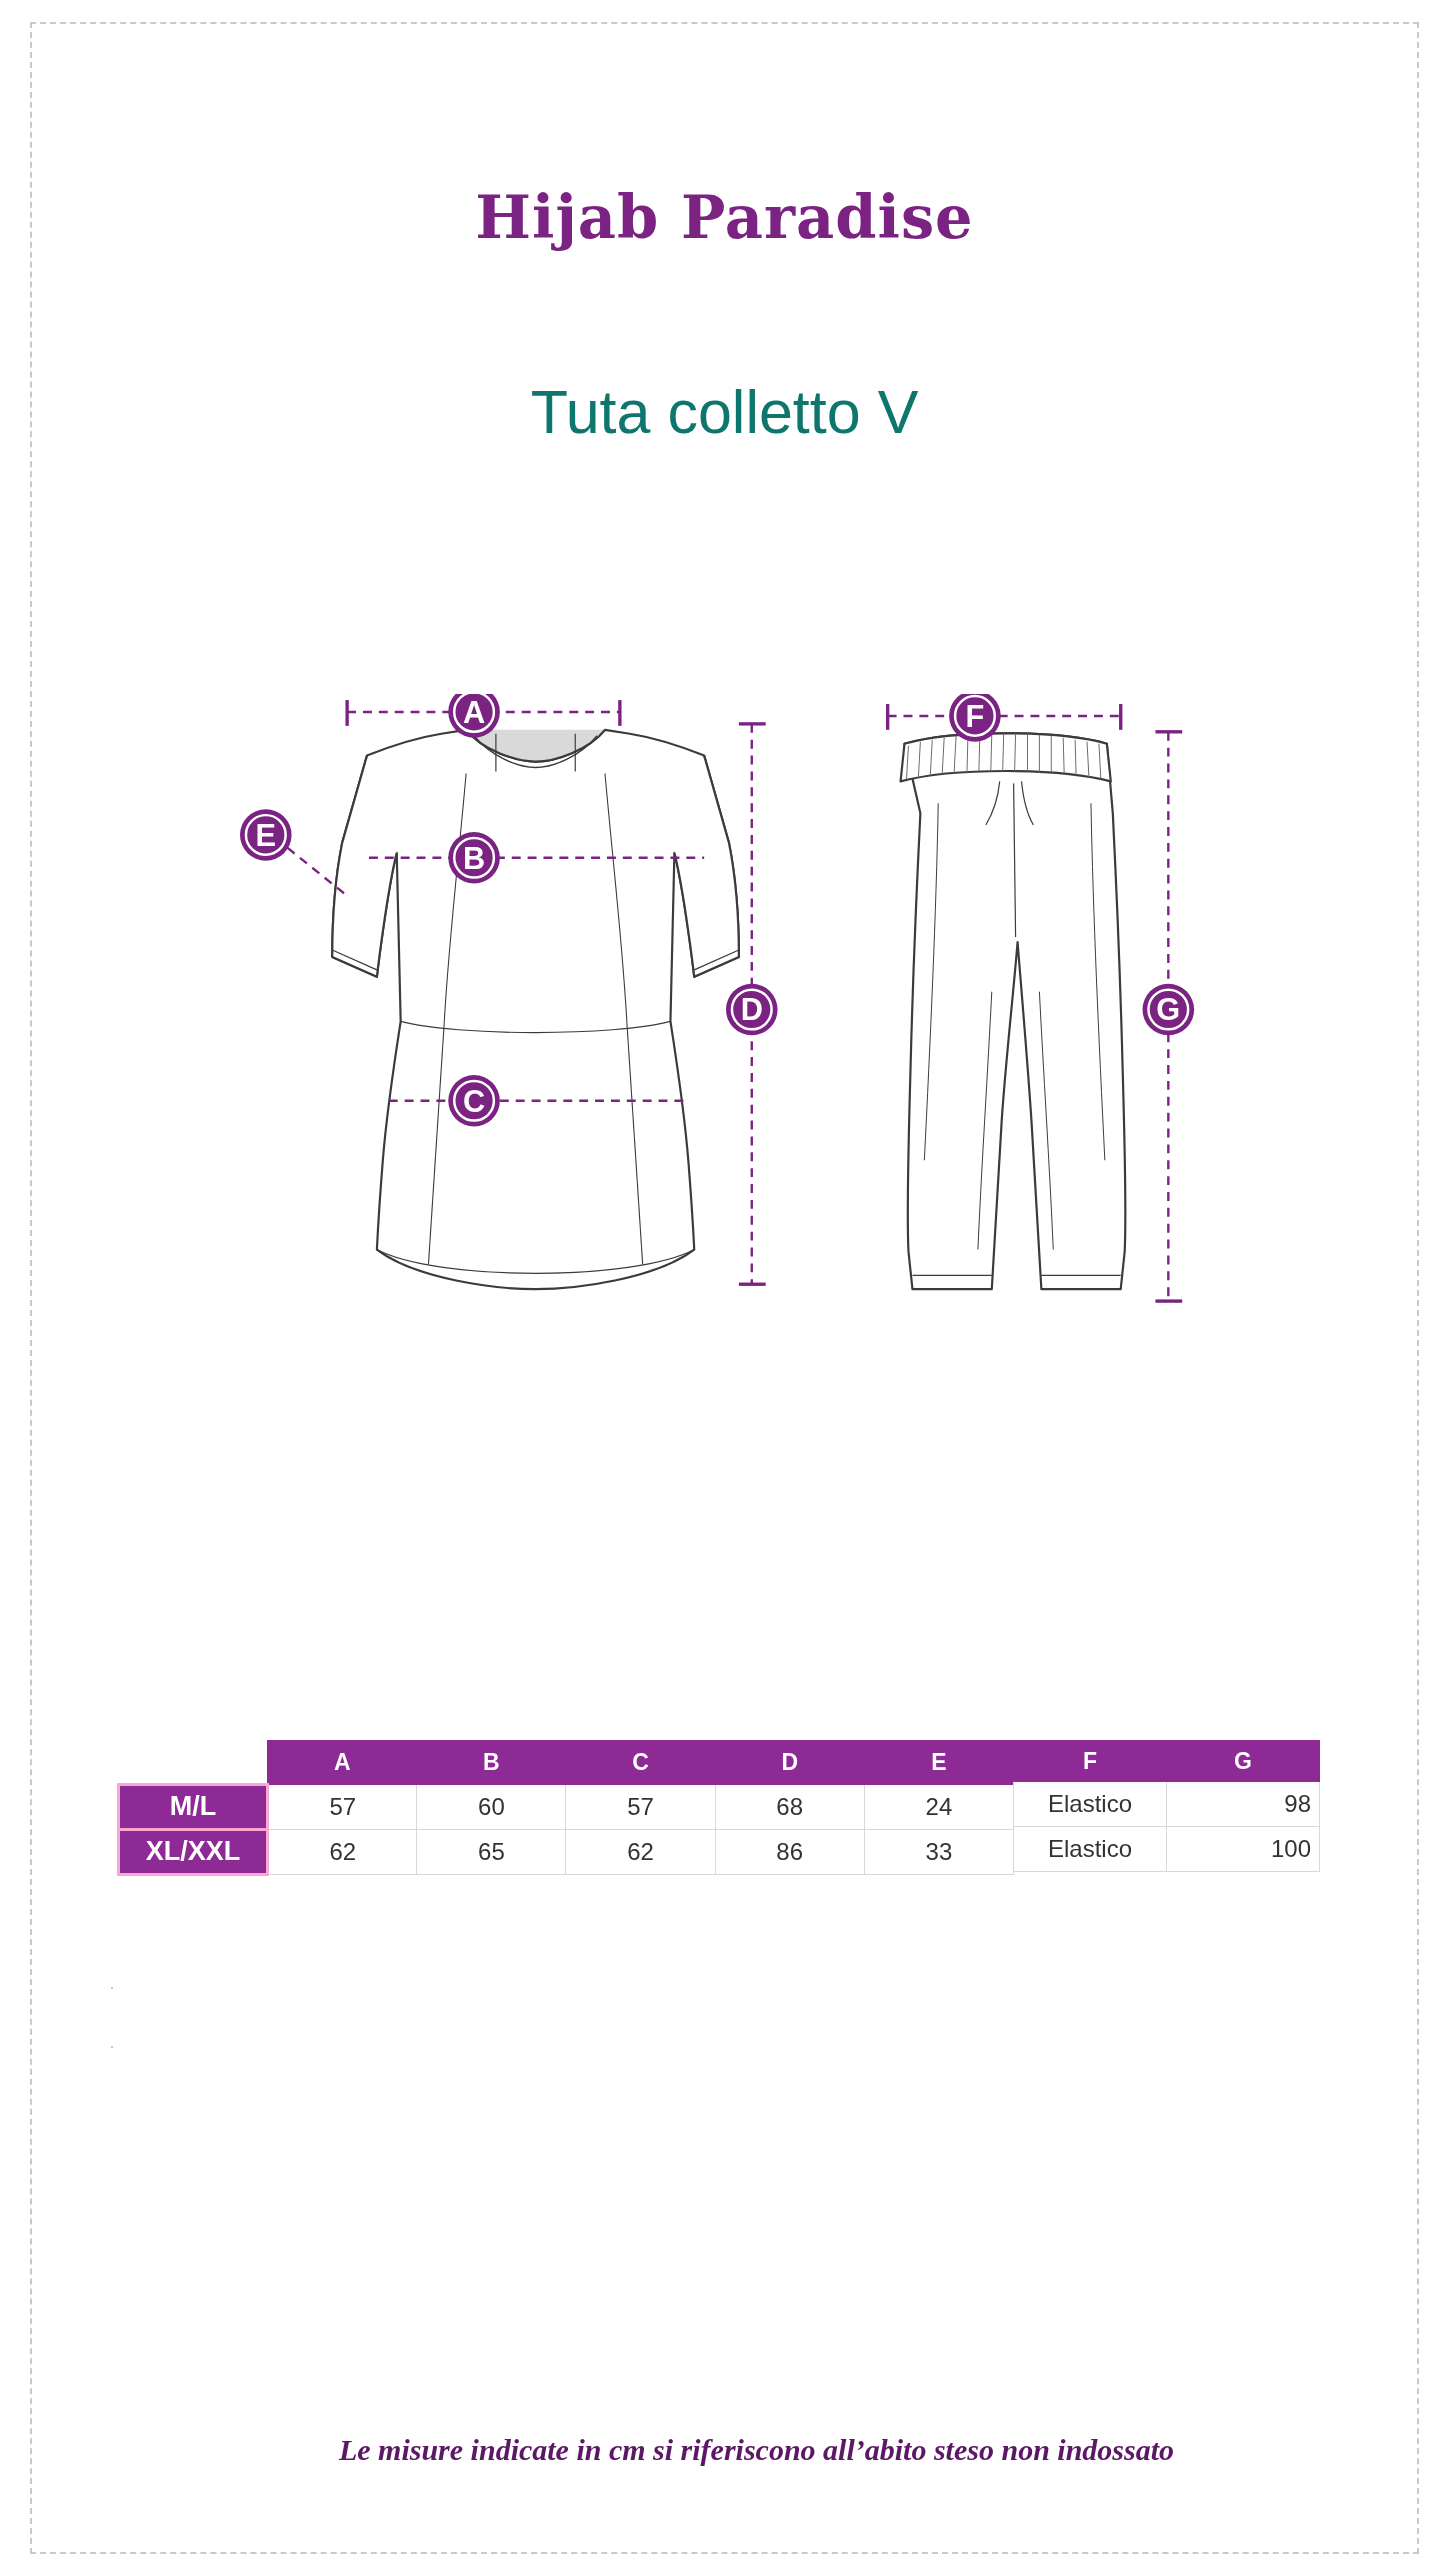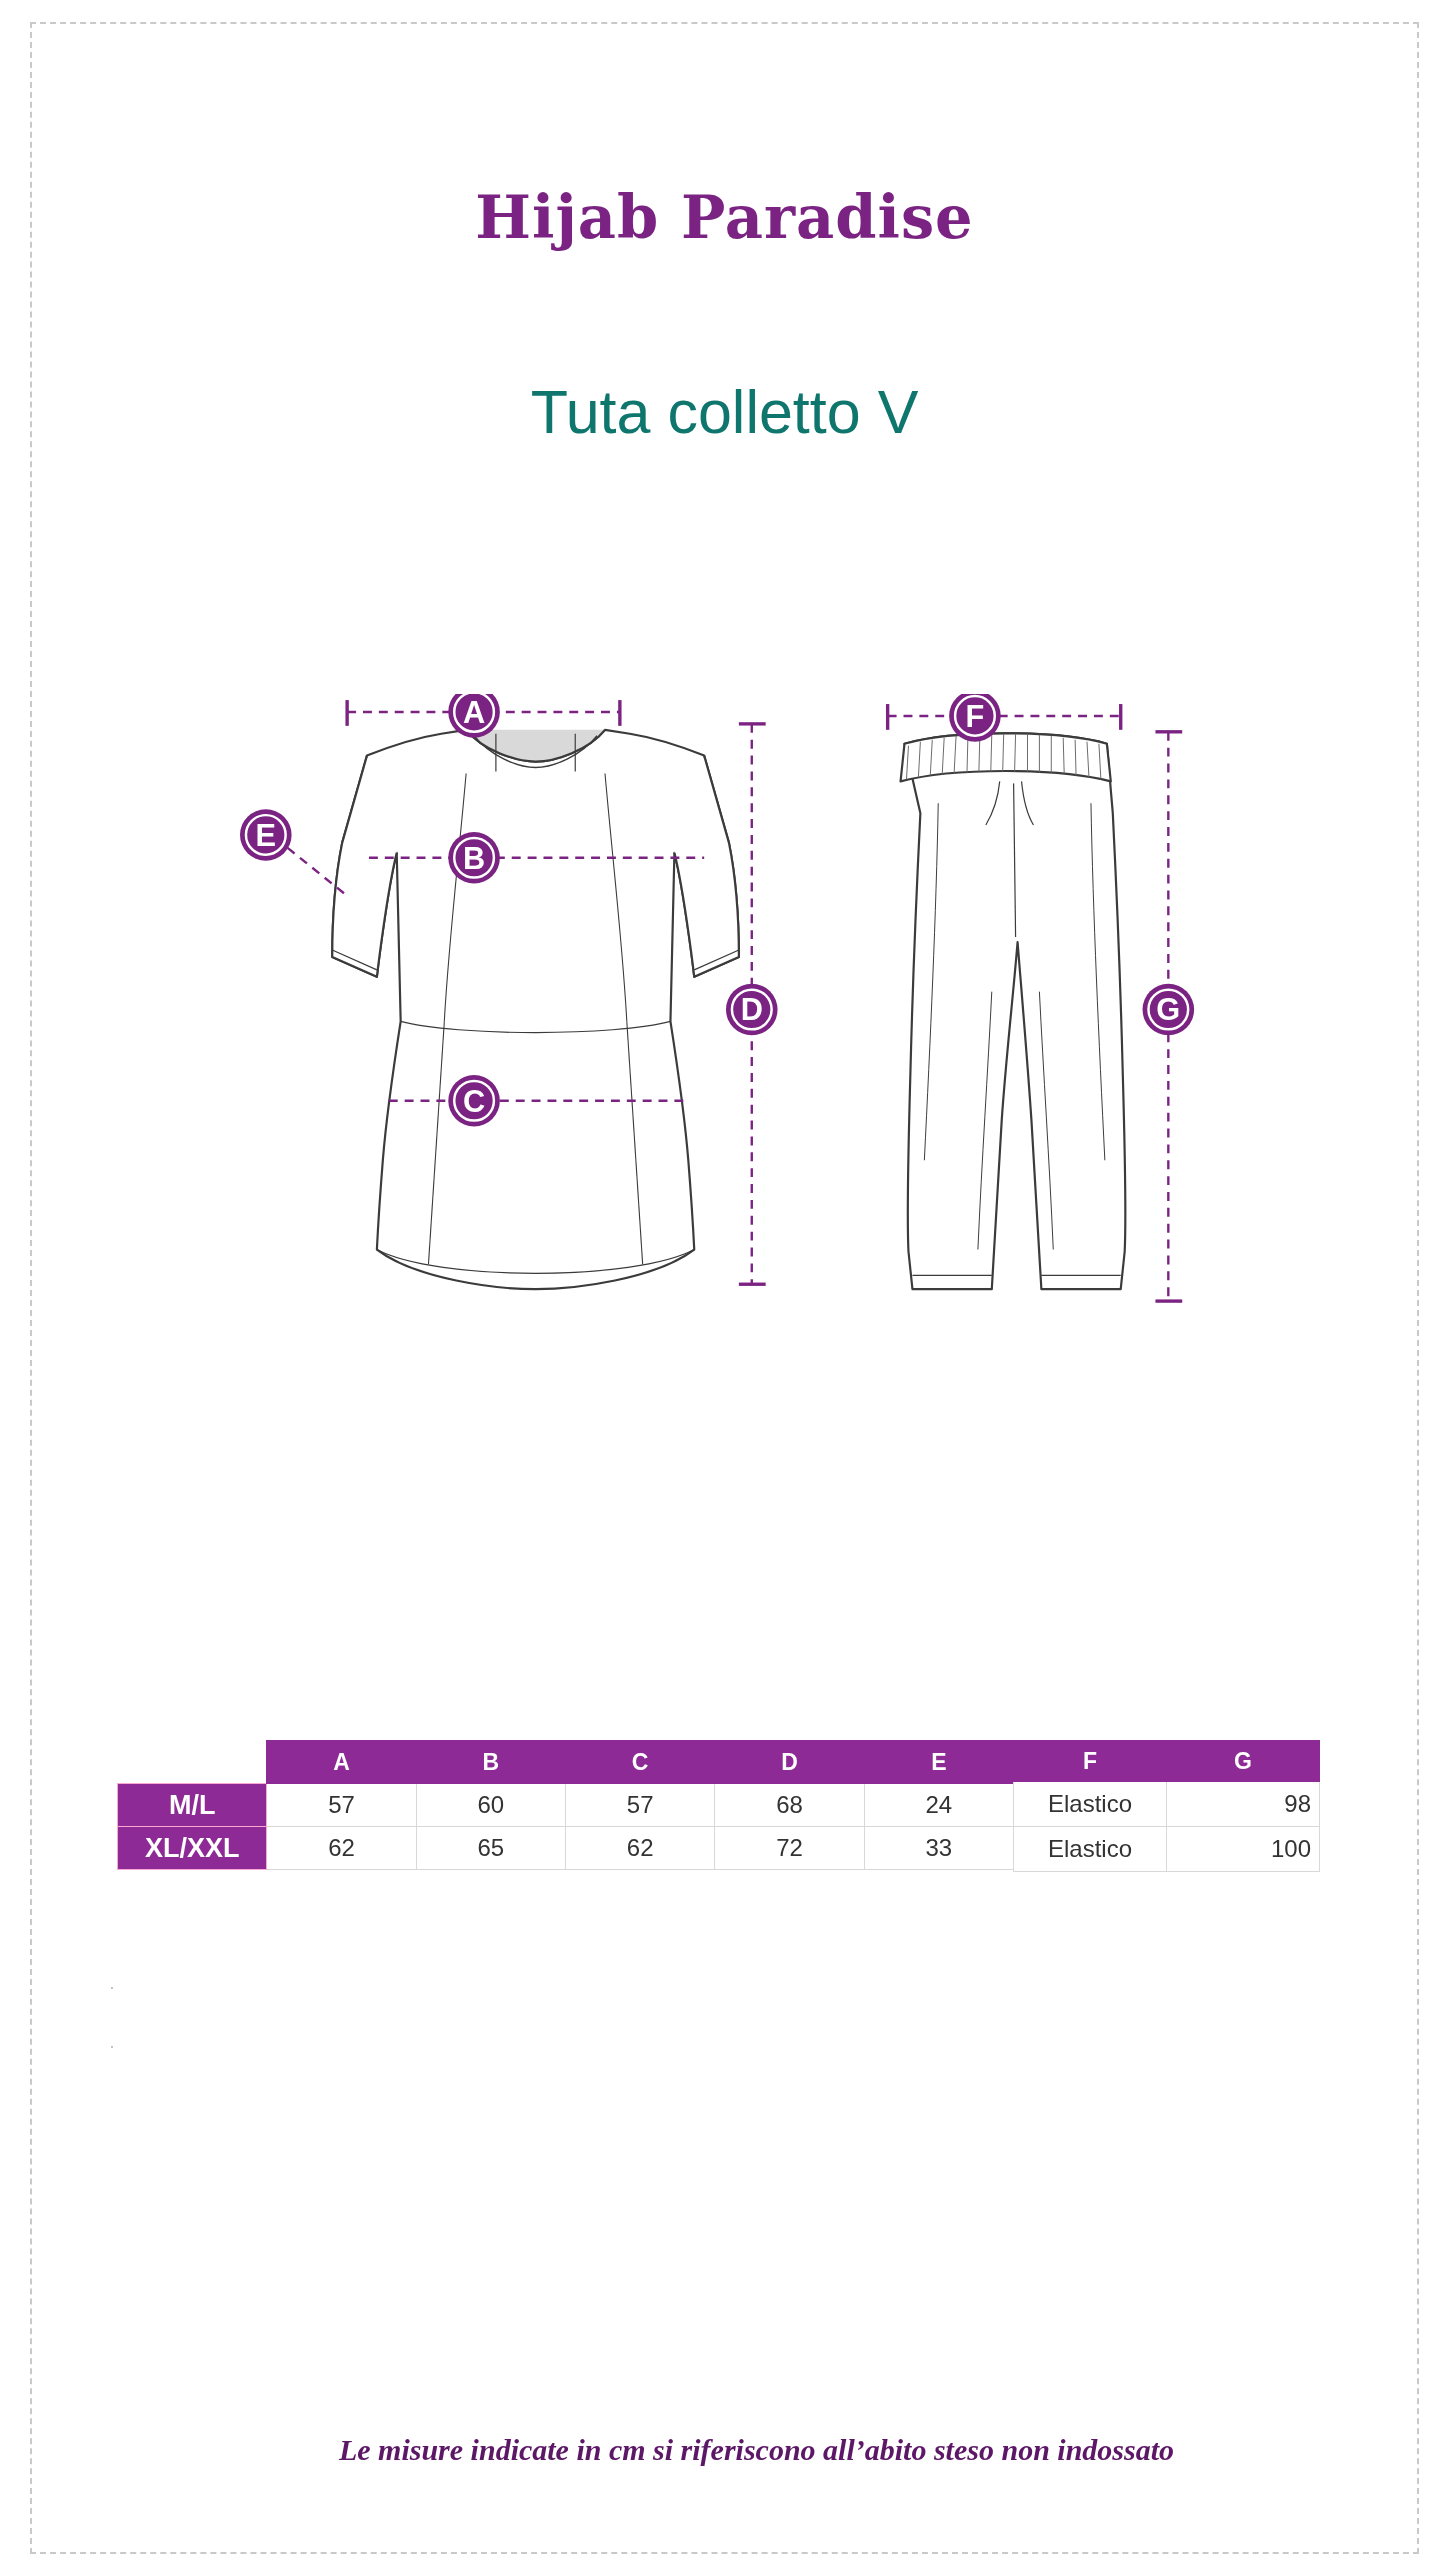--- a/index.html
+++ b/index.html
@@ -79,21 +79,21 @@
   }
   table.size thead th.blank{
     background:#ffffff;
     border:none;
   }
   table.size tbody th.sizelabel{
     background:#8e2a96;
     color:#ffffff;
     font-weight:bold;
     font-size:27px;
-    border:1px solid #f9a8d4;
+    border:3px solid #f9a8d4;
     width:154px;
   }
   
   .table-wrap2{
     position:absolute;
     left:1013px; top:1740px;
     width:317px;
   }
   table.size2{
     border-collapse:collapse;
@@ -291,21 +291,21 @@
         <td>60</td>
         <td>57</td>
         <td>68</td>
         <td>24</td>
       </tr>
       <tr>
         <th class="sizelabel">XL/XXL</th>
         <td>62</td>
         <td>65</td>
         <td>62</td>
-        <td>72</td>
+        <td>86</td>
         <td>33</td>
       </tr>
     </tbody>
   </table>
 </div>
 
 <div class="table-wrap2">
   <table class="size2">
     <thead>
       <tr>

